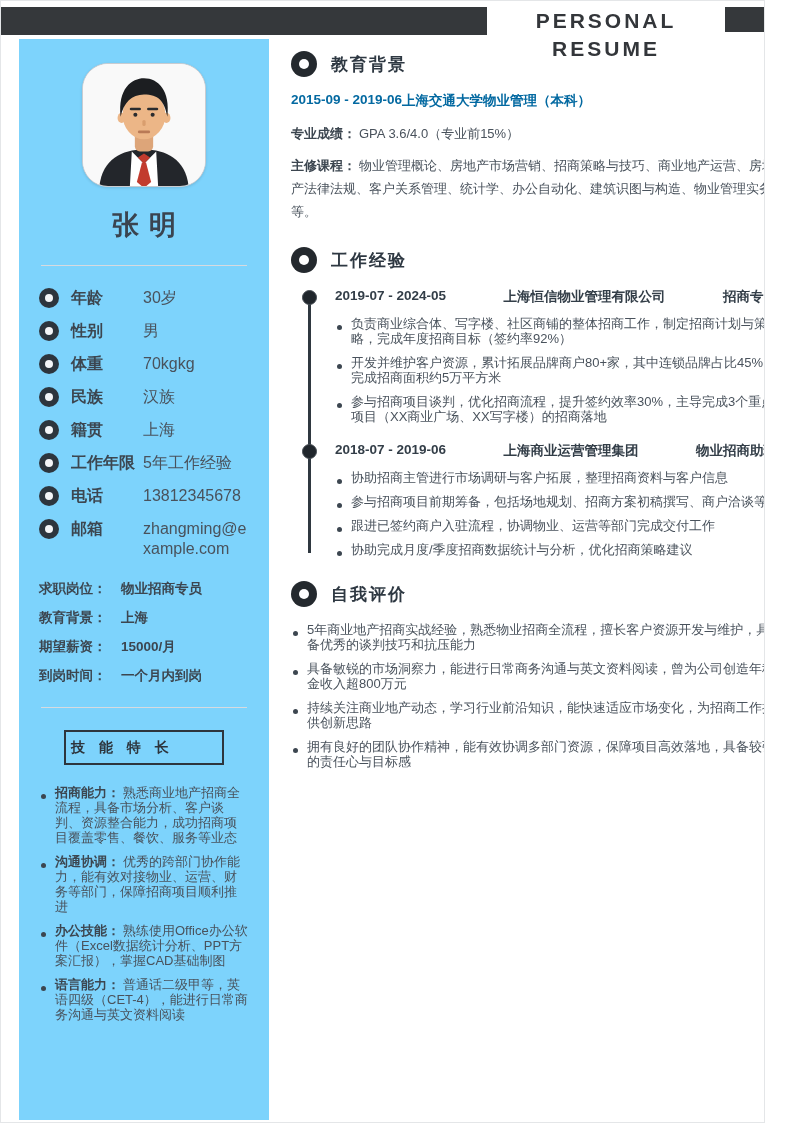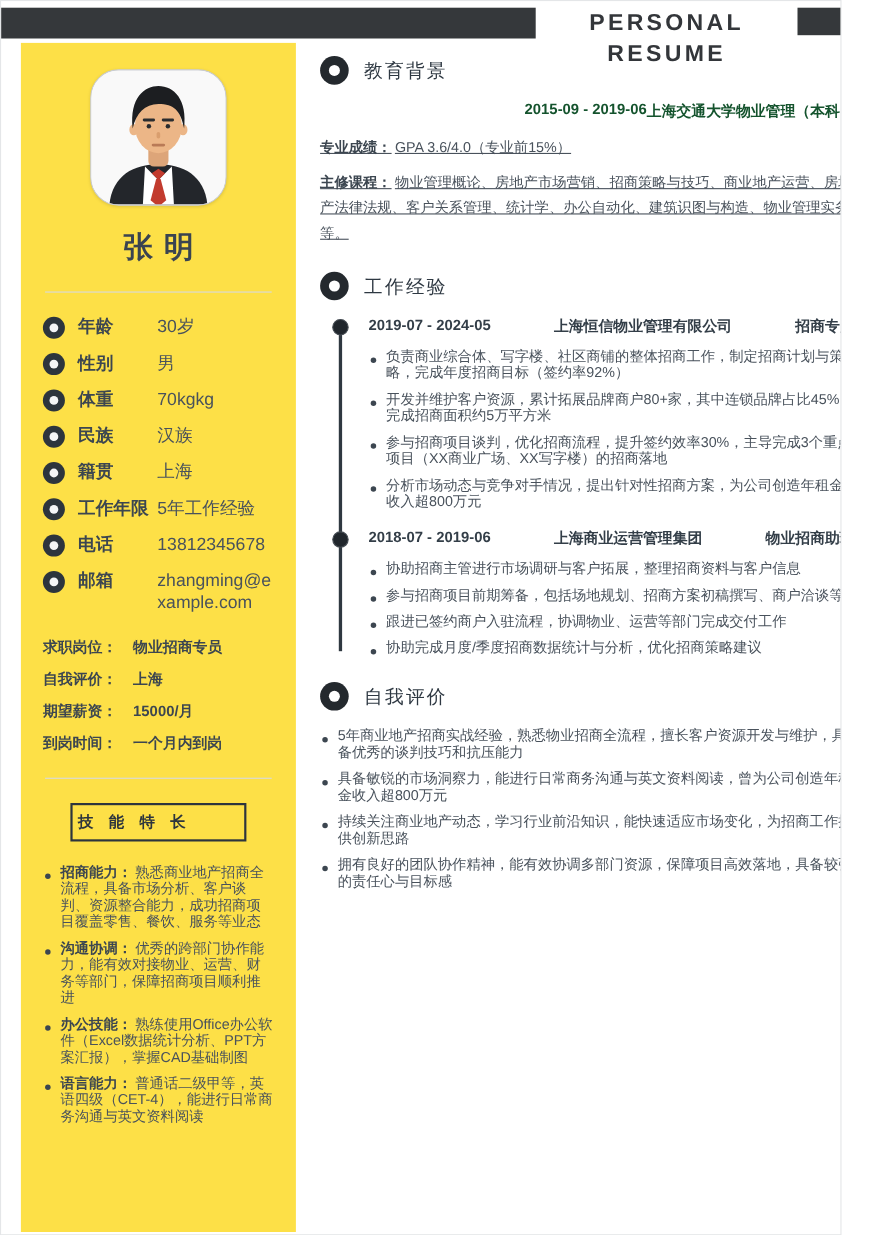--- a/index.html
+++ b/index.html
@@ -13,21 +13,21 @@
           border:1px solid #e4e6e8; overflow:hidden; }
 
   
   .header-bar-left  { position:absolute; top:6px; left:0; width:486px; height:28px; background:#35383b; }
   .header-title     { position:absolute; top:6px; left:486px; width:238px; height:28px; line-height:28px;
                       text-align:center; font-size:21px; font-weight:bold; letter-spacing:3px; color:#33363a; }
   .header-bar-right { position:absolute; top:6px; left:724px; width:70px; height:25px; background:#35383b; }
 
   
   .sidebar { position:absolute; left:18px; top:38px; width:250px; height:1081px;
-             background:#fde047; padding:24px 20px 0 20px; overflow:hidden; }
+             background:#7dd3fc; padding:24px 20px 0 20px; overflow:hidden; }
   .photo-frame { width:124px; height:124px; margin:0 auto; border-radius:26px; overflow:hidden;
                  background:#f9f9f9; border:1px solid #c9ccd1; box-shadow:0 1px 3px rgba(0,0,0,.12); }
   .photo-frame svg { display:block; width:100%; height:100%; }
   .name { margin-top:20px; text-align:center; font-size:27px; font-weight:bold;
           letter-spacing:10px; text-indent:10px; color:#3a4450; }
   .divider { height:1px; background:#d7dadf; margin:22px 2px; }
 
   .info-row  { display:flex; align-items:flex-start; margin-bottom:13px; font-size:16px; }
   .info-icon { flex:0 0 20px; width:20px; height:20px; border-radius:50%; background:#2d353d;
                position:relative; margin-right:12px; margin-top:0; }
@@ -50,25 +50,25 @@
   .bullet-label, .para-label { font-weight:bold; color:#3c4650; margin-right:3px; }
 
   
   .main { position:absolute; left:290px; top:50px; width:486px; }
   .section { margin-bottom:24px; }
   .section-head  { display:flex; align-items:center; margin-bottom:15px; }
   .section-icon  { width:26px; height:26px; border-radius:50%; background:#24292e; position:relative;
                    margin-right:14px; flex-shrink:0; }
   .section-icon::after { content:''; position:absolute; left:8px; top:8px; width:10px; height:10px;
                    border-radius:50%; background:#fff; }
-  .section-title { font-size:17px; font-weight:normal; color:#2e3842; letter-spacing:2px; }
-
-  .edu-row { display:flex; justify-content:flex-end; font-size:13.5px; font-weight:bold;
-             color:#14532d; margin:0 0 12px 0; }
-  .para { font-size:13px; line-height:23px; color:#49525c; margin-bottom:9px;text-decoration:underline; }
+  .section-title { font-size:17px; font-weight:bold; color:#2e3842; letter-spacing:2px; }
+
+  .edu-row { display:flex; justify-content:flex-start; font-size:13.5px; font-weight:bold;
+             color:#0369a1; margin:0 0 12px 0; }
+  .para { font-size:13px; line-height:23px; color:#49525c; margin-bottom:9px; }
 
   .timeline { position:relative; margin-left:12px; }
   .timeline::before { content:''; position:absolute; left:5px; top:10px; bottom:4px; width:3px;
                       background:#2f3840; }
   .job { position:relative; padding-left:32px; margin-bottom:18px; }
   .job:last-child { margin-bottom:16px; }
   .job-dot  { position:absolute; left:-1px; top:2px; width:15px; height:15px; border-radius:50%;
               background:#20262c; border:1px solid #444b52; }
   .job-head { display:flex; justify-content:space-between; font-size:13.5px; font-weight:bold;
               color:#333e48; margin-bottom:10px;gap:48px; }
@@ -153,21 +153,21 @@
     </div>
 
     <div style="height:8px"></div>
 
     <div>
       <div class="intent-row">
         <span class="intent-label">求职岗位：</span>
         <span class="intent-value">物业招商专员</span>
       </div>
       <div class="intent-row">
-        <span class="intent-label">自我评价：</span>
+        <span class="intent-label">教育背景：</span>
         <span class="intent-value">上海</span>
       </div>
       <div class="intent-row">
         <span class="intent-label">期望薪资：</span>
         <span class="intent-value">15000/月</span>
       </div>
       <div class="intent-row">
         <span class="intent-label">到岗时间：</span>
         <span class="intent-value">一个月内到岗</span>
       </div>
@@ -237,24 +237,20 @@
             <div class="bullet-text">负责商业综合体、写字楼、社区商铺的整体招商工作，制定招商计划与策略，完成年度招商目标（签约率92%）</div>
           </div>
           <div class="bullet-item">
             <span class="bullet-dot"></span>
             <div class="bullet-text">开发并维护客户资源，累计拓展品牌商户80+家，其中连锁品牌占比45%，完成招商面积约5万平方米</div>
           </div>
           <div class="bullet-item">
             <span class="bullet-dot"></span>
             <div class="bullet-text">参与招商项目谈判，优化招商流程，提升签约效率30%，主导完成3个重点项目（XX商业广场、XX写字楼）的招商落地</div>
           </div>
-          <div class="bullet-item">
-            <span class="bullet-dot"></span>
-            <div class="bullet-text">分析市场动态与竞争对手情况，提出针对性招商方案，为公司创造年租金收入超800万元</div>
-          </div>
         </div>
 
         <div class="job">
           <span class="job-dot"></span>
           <div class="job-head">
             <span>2018-07 - 2019-06</span>
             <span>上海商业运营管理集团</span>
             <span>物业招商助理</span>
           </div>
           <div class="bullet-item">

